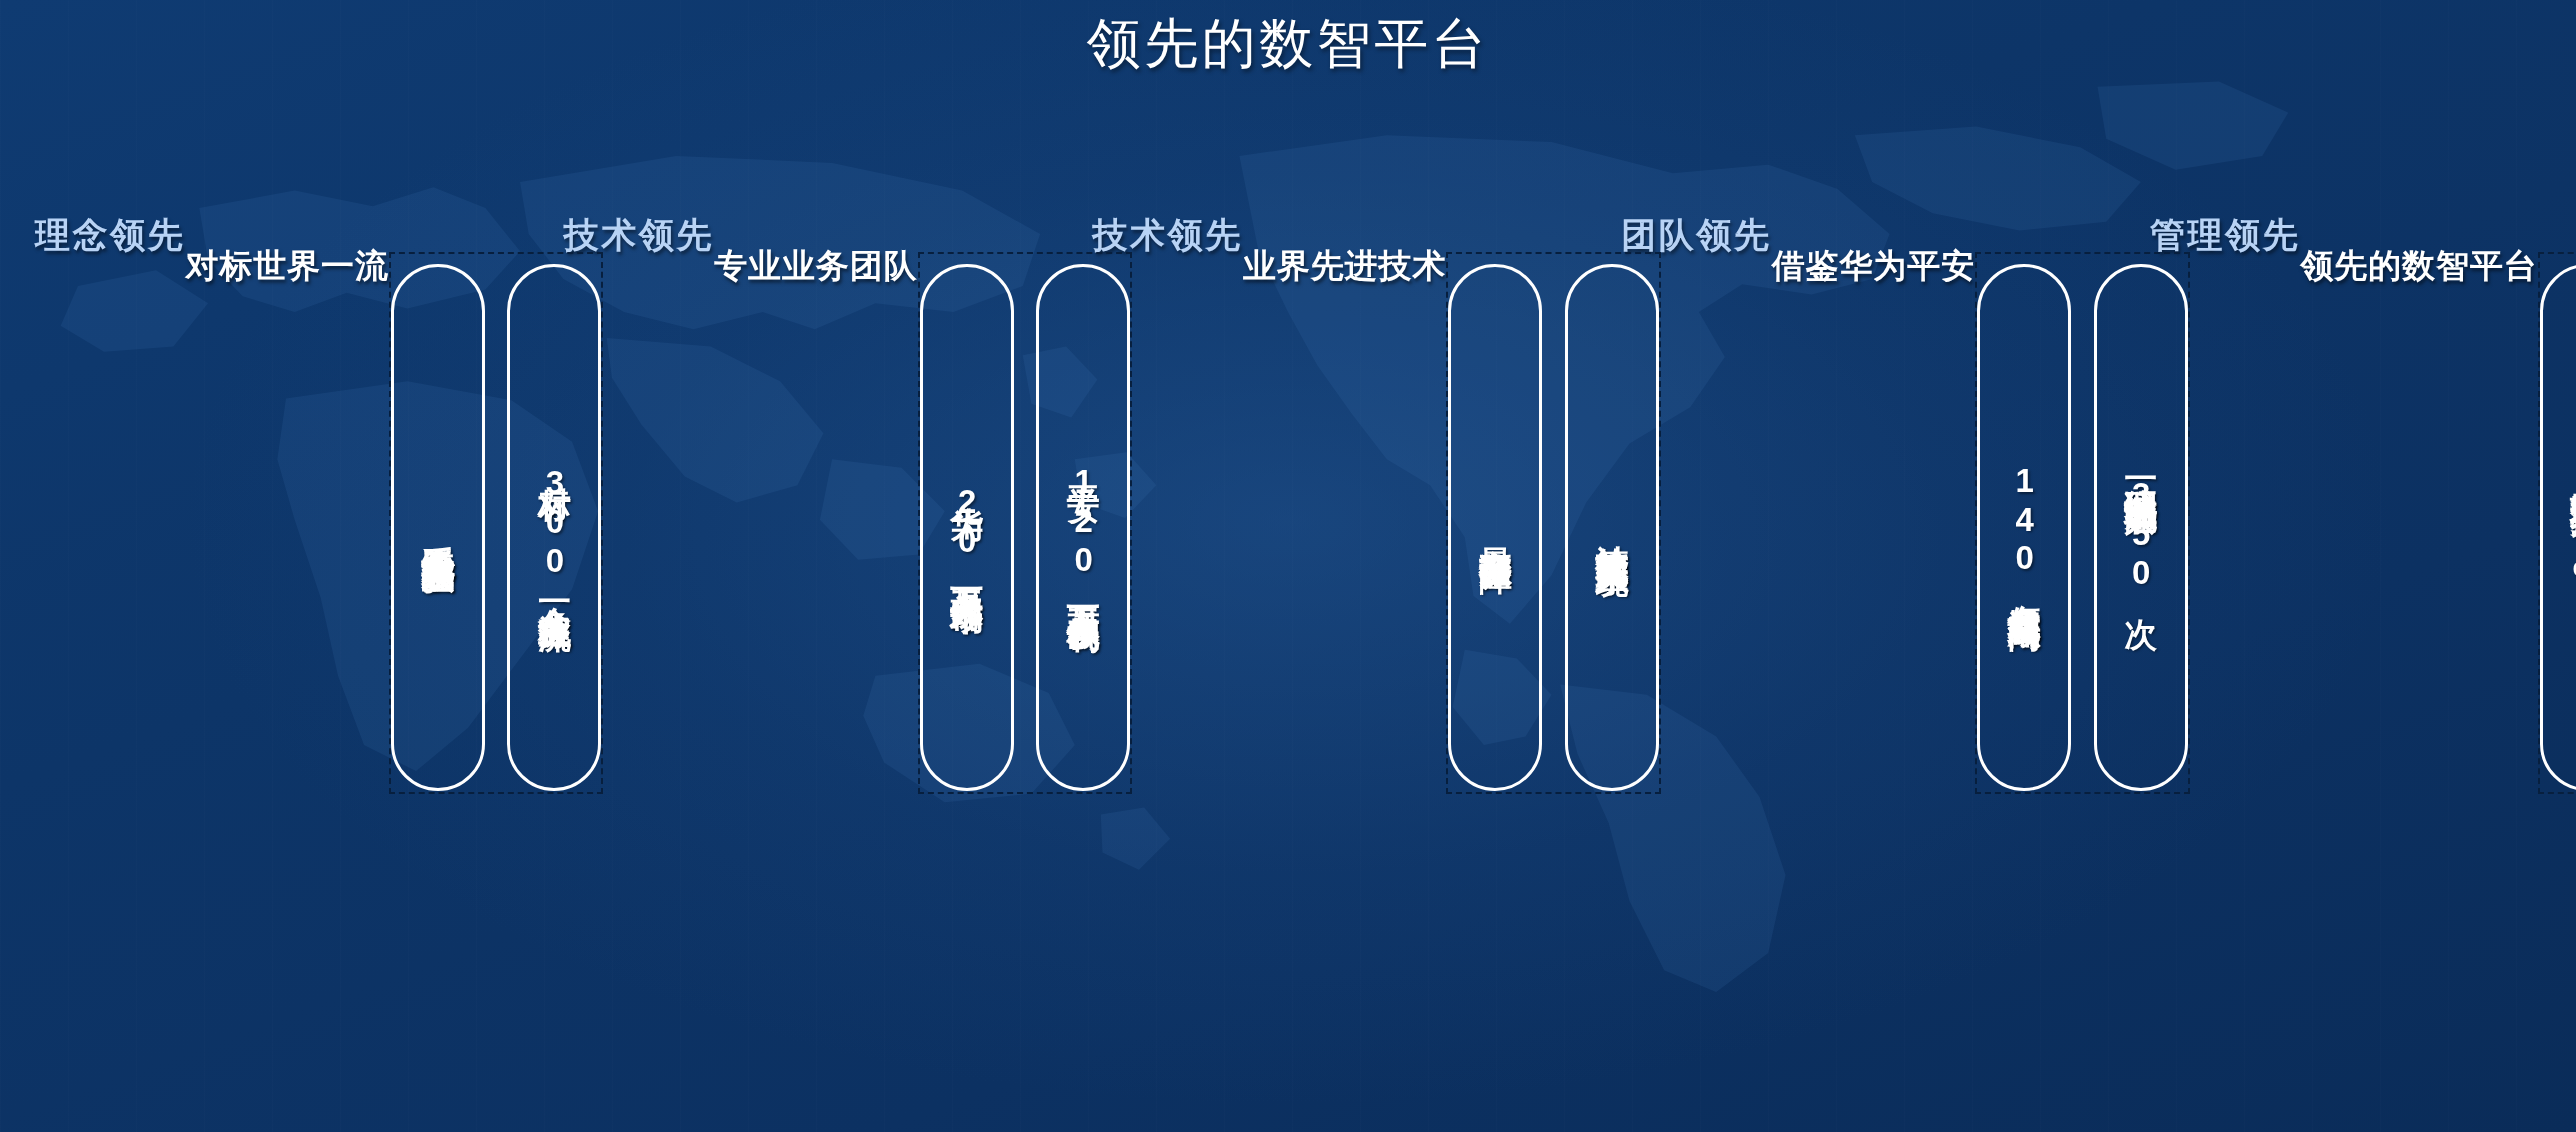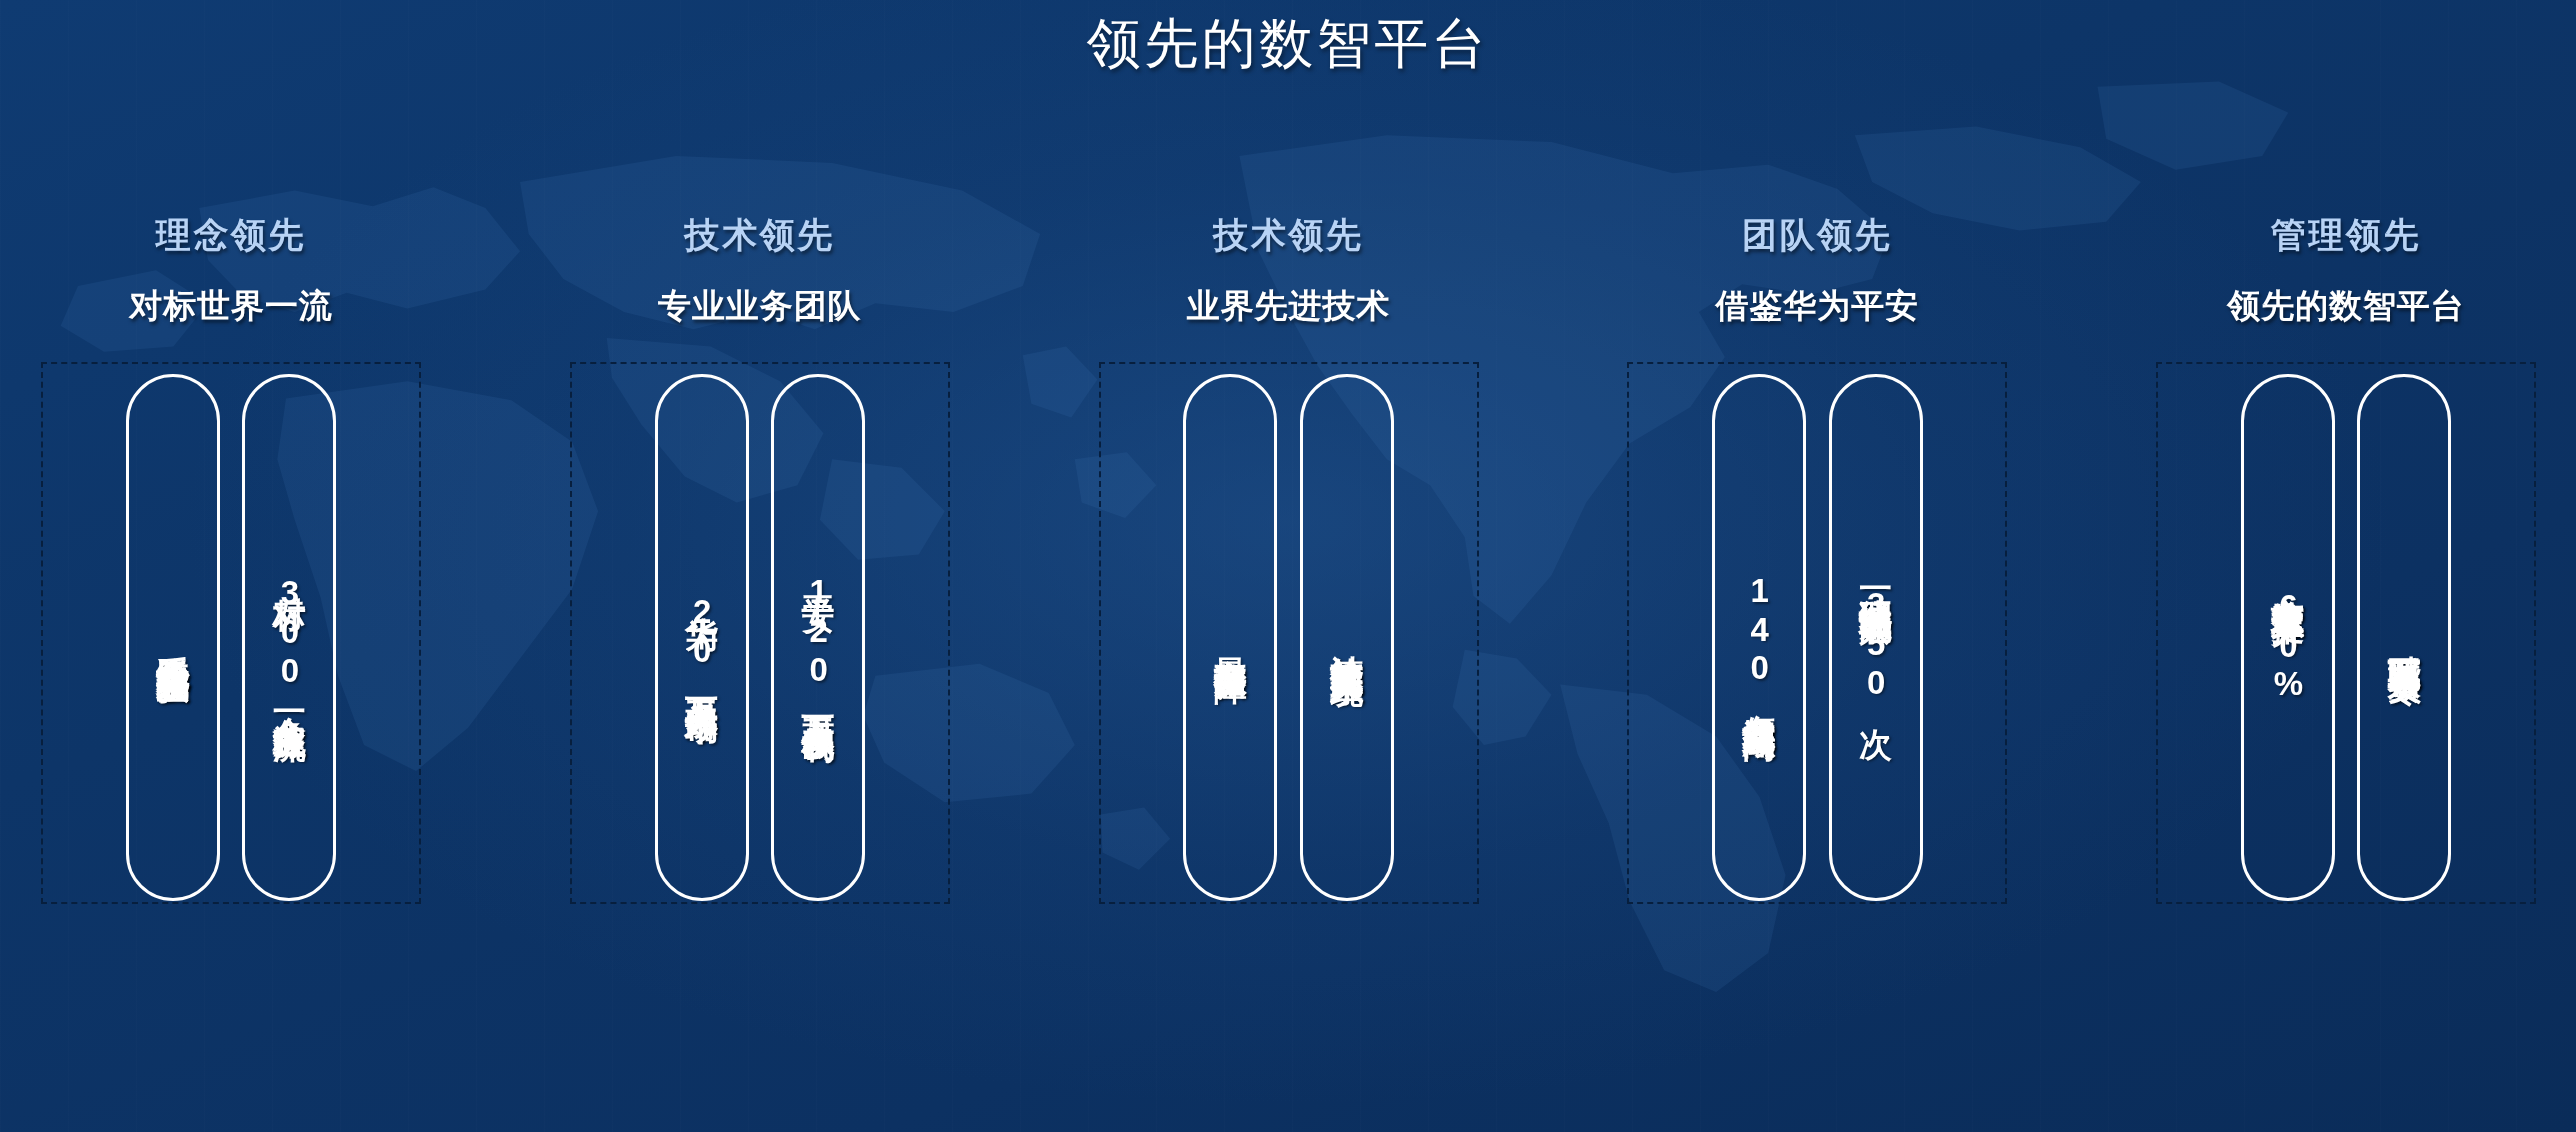--- a/index.html
+++ b/index.html
@@ -71,22 +71,21 @@
     top: 217px;
     width: 2507px;
     height: 867px;
     display: flex;
     justify-content: space-between;
     align-items: flex-start;
   }
   .col {
     width: 392px;
     display: flex;
-    flex-direction: column;
-    align-items: center;
+    flex-direction: row;
   }
   .col-head {
     color: #b8d3f5;
     font-size: 35px;
     font-weight: 700;
     letter-spacing: 2.6px;
     text-shadow: 1.7px 2.6px 3.5px rgba(0,0,0,0.45);
     white-space: nowrap;
     line-height: 1;
     height: 40px;

